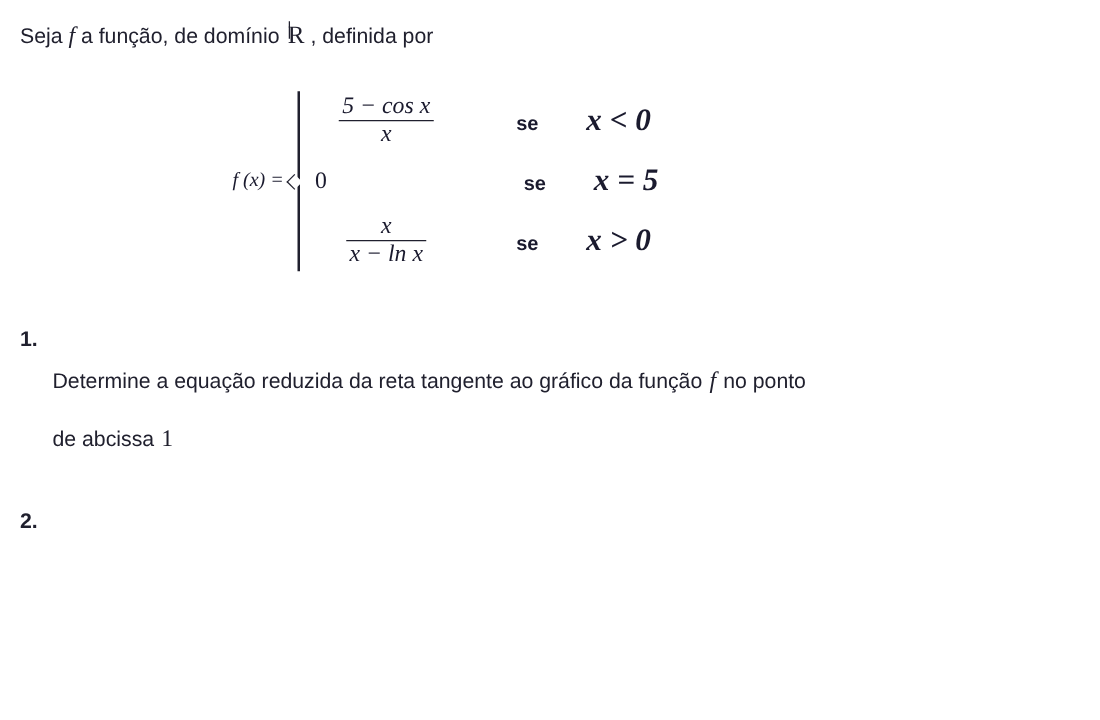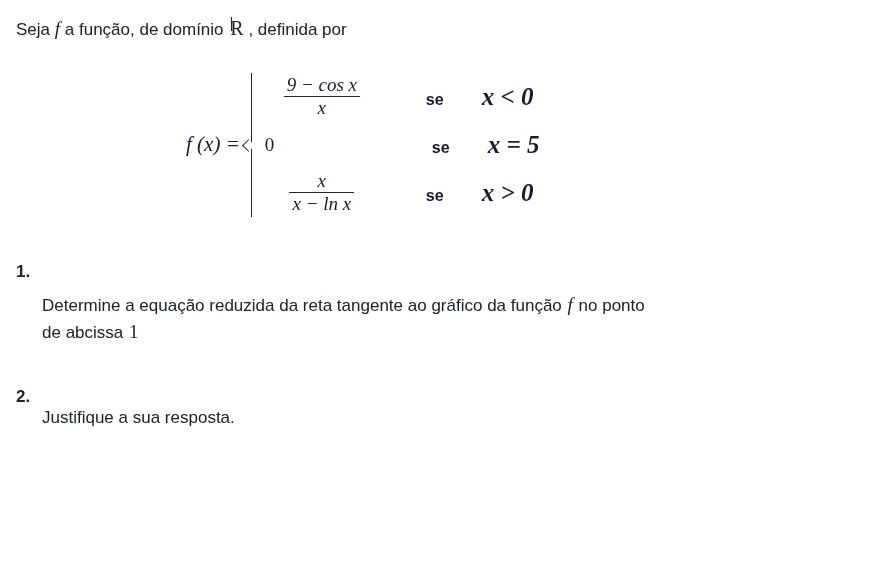--- a/index.html
+++ b/index.html
@@ -55,21 +55,21 @@
 
   
   .formula {
     margin-top: 30px;
     margin-left: 170px;
     display: flex;
     align-items: center;
     font-family: "Liberation Serif", serif;
   }
   .fx {
-    font-size: 21px;
+    font-size: 16px;
     font-style: italic;
     white-space: nowrap;
     padding-right: 2px;
   }
   .brace {
     position: relative;
     width: 14px;
     align-self: stretch;
     margin-left: 2px;
   }
@@ -164,21 +164,21 @@
   .q + .q { margin-top: 38px; }
   .q-num {
     font-weight: bold;
     width: 26px;
     flex: 0 0 26px;
     text-align: left;
     padding-top: 1px;
   }
   .q-body { flex: 1; }
   .q-line { white-space: nowrap; margin-top: 32px; }
-  .q-line.second { margin-top: 0; }
+  .q-line.second { margin-top: 20px; }
   .q-line.spaced { margin-top: 22px; }
   .it {
     font-family: "Liberation Serif", serif;
     font-style: italic;
     font-size: 19px;
     padding: 0 1px;
   }
   .num-lit {
     font-family: "Liberation Serif", serif;
     font-style: normal;
@@ -205,21 +205,21 @@
     <div class="brace">
       <div class="vbar"></div>
       <div class="tip"></div>
     </div>
 
     <div class="cases">
 
       <div class="case-row">
         <div class="case-expr">
           <span class="frac">
-            <span class="num">9 − cos x</span>
+            <span class="num">5 − cos x</span>
             <span class="bar"></span>
             <span class="den">x</span>
           </span>
         </div>
         <div class="case-cond">
           <span class="se">se</span>
           <span class="cond">x &lt; 0</span>
         </div>
       </div>
 
@@ -263,19 +263,18 @@
         <div class="q-line second">
           <span>de abcissa</span>
           <span class="num-lit">1</span>
         </div>
       </div>
     </div>
 
     <div class="q">
       <div class="q-num">2.</div>
       <div class="q-body">
-        <div class="q-line spaced">Justifique a sua resposta.</div>
       </div>
     </div>
 
   </div>
 
 </div>
 
 </body></html>

